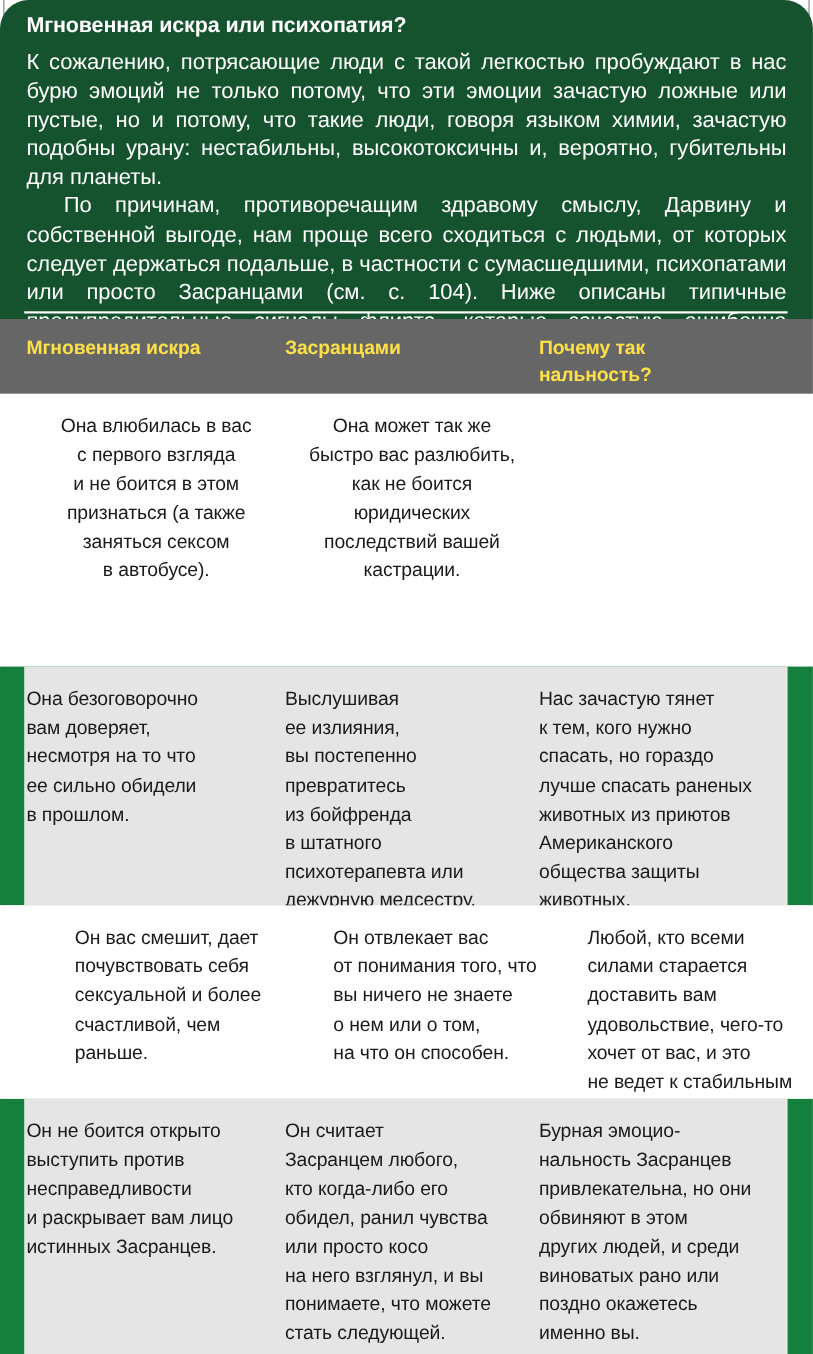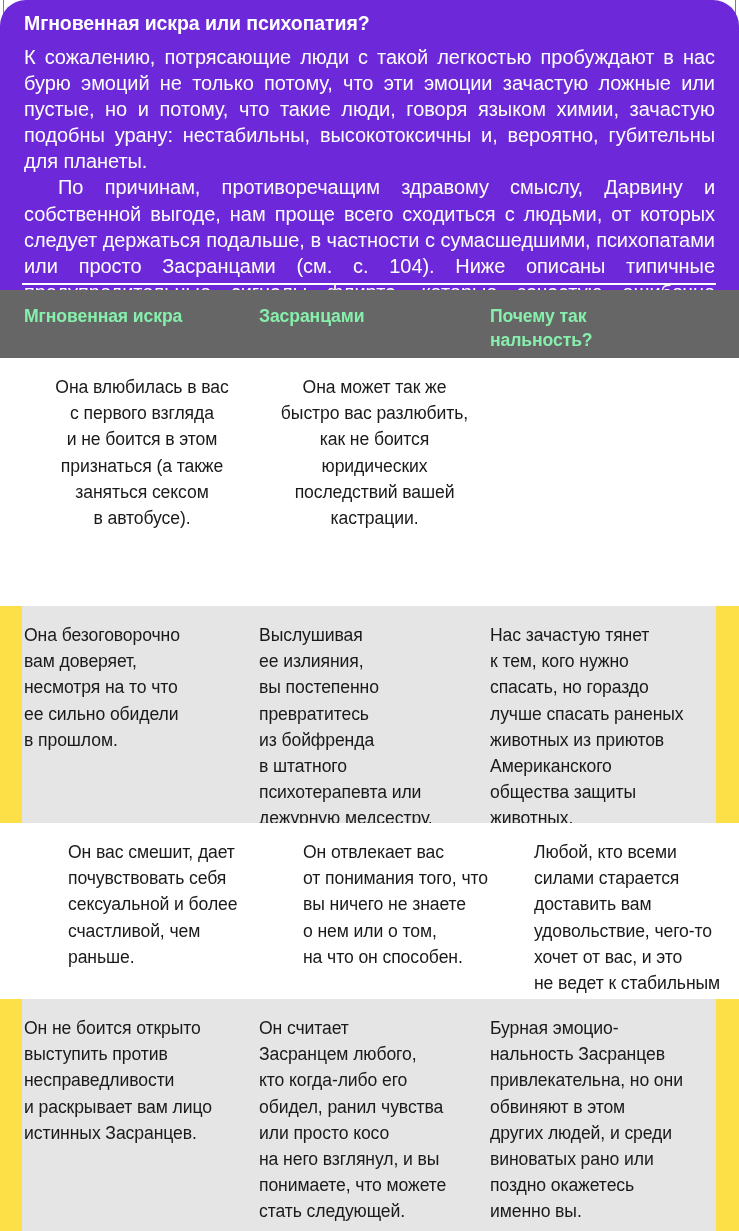--- a/index.html
+++ b/index.html
@@ -21,21 +21,21 @@
     width: 733px; height: 1265px;
     border: 1.5px solid #7d7d7d;
     border-radius: 26px;
     background: #ffffff;
   }
   
   .intro-panel {
     position: absolute;
     left: 0; top: 0;
     width: 739px; height: 290px;
-    background: #6d28d9;
+    background: #14532d;
     border-top-left-radius: 26px;
     border-top-right-radius: 26px;
   }
   .intro-title {
     position: absolute;
     left: 24px; top: 12px;
     width: 660px;
     color: #ffffff;
     font-size: 19.5px;
     font-weight: bold;
@@ -69,21 +69,21 @@
     position: relative;
     width: 739px; height: 68px;
     background: #666666;
   }
   .row {
     position: relative;
     width: 739px;
     display: block;
   }
   .row.white { background: #ffffff; }
-  .row.shade { background: #fde047; }
+  .row.shade { background: #15803d; }
   .row.shade .shade-band {
     position: absolute;
     left: 22px; top: 0;
     width: 694px; height: 100%;
     background: #e5e5e5;
   }
   .cells {
     position: relative;
     display: block;
     height: 100%;
@@ -91,21 +91,21 @@
   .cell {
     position: absolute;
     top: 0;
     font-size: 17.6px;
     line-height: 26.2px;
     color: #1a1a1a;
     white-space: pre-line;
     letter-spacing: -0.1px;
   }
   .thead .cell {
-    color: #86efac;
+    color: #fde047;
     font-weight: bold;
     font-size: 17.6px;
     line-height: 24px;
     top: 14px;
   }
   .c1 { left: 24px; width: 236px; }
   .c2 { left: 259px; width: 231px; }
   .c3 { left: 490px; width: 226px; }
   .body-cell { top: 16px; }
   

